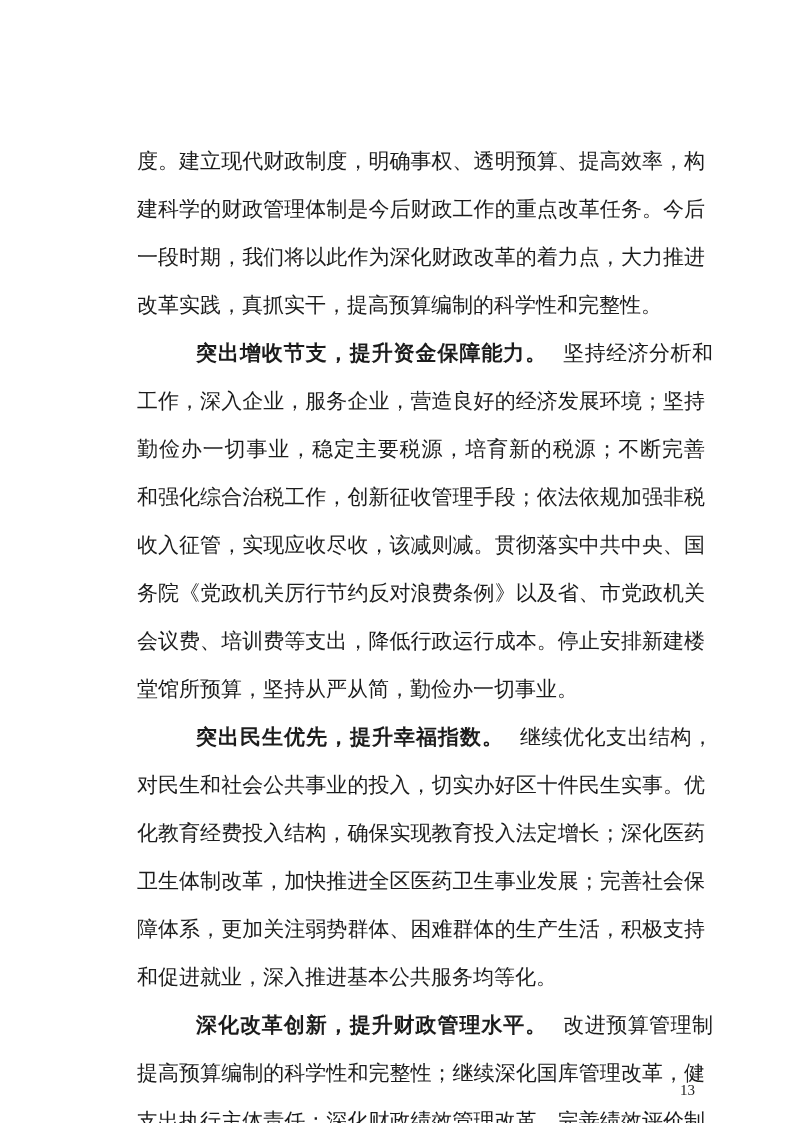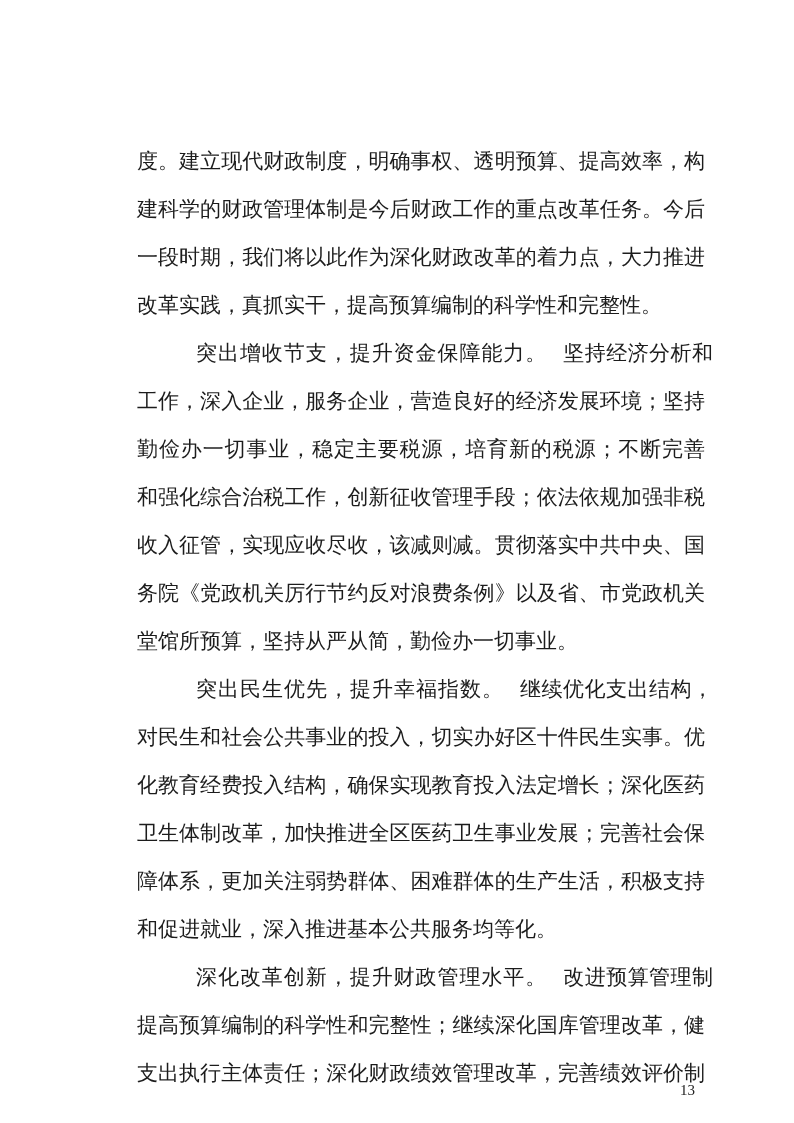--- a/index.html
+++ b/index.html
@@ -27,21 +27,21 @@
     height: 40px;
     overflow: hidden;
   }
   .line.last {
     text-align-last: left;
   }
   .line.indent {
     padding-left: 59px;
   }
   .lead {
-    font-weight: normal;
+    font-weight: bold;
     letter-spacing: 0.5px;
   }
   .page-number {
     position: absolute;
     left: 648px;
     top: 1048px;
     font-size: 15px;
     line-height: 20px;
     color: #222222;
     text-align: right;
@@ -55,20 +55,21 @@
       <div class="line"><span class="body-text">度。建立现代财政制度，明确事权、透明预算、提高效率，构</span></div>
       <div class="line"><span class="body-text">建科学的财政管理体制是今后财政工作的重点改革任务。今后</span></div>
       <div class="line"><span class="body-text">一段时期，我们将以此作为深化财政改革的着力点，大力推进</span></div>
       <div class="line last"><span class="body-text">改革实践，真抓实干，提高预算编制的科学性和完整性。</span></div>
       <div class="line indent"><b class="lead">突出增收节支，提升资金保障能力。</b><span class="body-text">坚持经济分析和监测</span></div>
       <div class="line"><span class="body-text">工作，深入企业，服务企业，营造良好的经济发展环境；坚持</span></div>
       <div class="line"><span class="body-text">勤俭办一切事业，稳定主要税源，培育新的税源；不断完善</span></div>
       <div class="line"><span class="body-text">和强化综合治税工作，创新征收管理手段；依法依规加强非税</span></div>
       <div class="line"><span class="body-text">收入征管，实现应收尽收，该减则减。贯彻落实中共中央、国</span></div>
       <div class="line"><span class="body-text">务院《党政机关厉行节约反对浪费条例》以及省、市党政机关</span></div>
+      <div class="line"><span class="body-text">会议费、培训费等支出，降低行政运行成本。停止安排新建楼</span></div>
       <div class="line last"><span class="body-text">堂馆所预算，坚持从严从简，勤俭办一切事业。</span></div>
       <div class="line indent"><b class="lead">突出民生优先，提升幸福指数。</b><span class="body-text">继续优化支出结构，加大</span></div>
       <div class="line"><span class="body-text">对民生和社会公共事业的投入，切实办好区十件民生实事。优</span></div>
       <div class="line"><span class="body-text">化教育经费投入结构，确保实现教育投入法定增长；深化医药</span></div>
       <div class="line"><span class="body-text">卫生体制改革，加快推进全区医药卫生事业发展；完善社会保</span></div>
       <div class="line"><span class="body-text">障体系，更加关注弱势群体、困难群体的生产生活，积极支持</span></div>
       <div class="line last"><span class="body-text">和促进就业，深入推进基本公共服务均等化。</span></div>
       <div class="line indent"><b class="lead">深化改革创新，提升财政管理水平。</b><span class="body-text">改进预算管理制度，</span></div>
       <div class="line"><span class="body-text">提高预算编制的科学性和完整性；继续深化国库管理改革，健</span></div>
       <div class="line"><span class="body-text">支出执行主体责任；深化财政绩效管理改革，完善绩效评价制</span></div>

